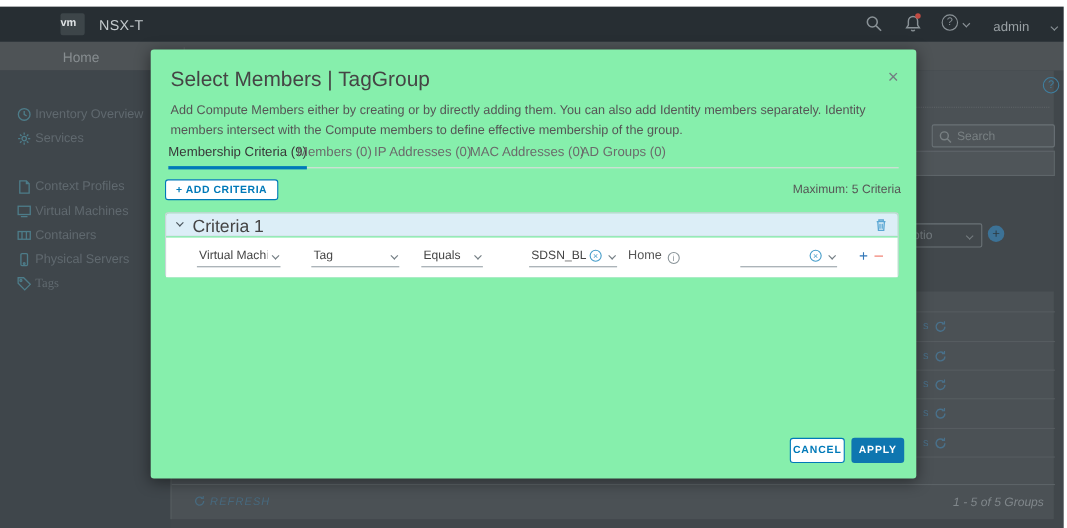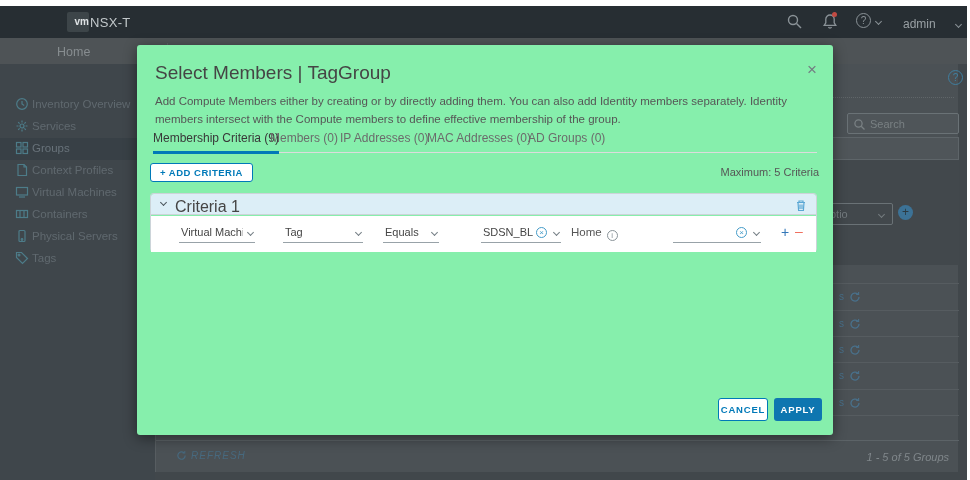--- a/index.html
+++ b/index.html
@@ -6,21 +6,21 @@
   body { font-family:"Liberation Sans", sans-serif; background:#ffffff; }
   .stage { position:relative; width:970px; height:480px; overflow:hidden; background:#41474b; }
 
   
   .edge-top { position:absolute; left:0; top:0; width:970px; height:6px; background:#fff; z-index:60; }
   .edge-right { position:absolute; right:0; top:0; width:3px; height:480px; background:#fff; z-index:60; }
 
   
   .header { position:absolute; left:0; top:6px; width:970px; height:32px; background:#272e33; }
   .vm-logo { position:absolute; left:55px; top:6px; width:22px; height:20px; background:#3d4549; border-radius:2px;
-             color:#dfe3e5; font-size:10px; font-weight:bold; text-align:right; line-height:20px;margin-left:12px; }
+             color:#dfe3e5; font-size:10px; font-weight:bold; text-align:left; line-height:20px; }
   .product { position:absolute; left:90px; top:9px; color:#c2c8cb; font-size:13px; letter-spacing:.3px; }
   .hicon { position:absolute; top:7px; color:#8a9297; }
   .hicon svg { display:block; }
   .bell-dot { position:absolute; left:10px; top:-1px; width:5px; height:5px; border-radius:50%; background:#c24b43; }
   .help-circle { width:15px; height:15px; border:1.5px solid #8a9297; border-radius:50%; color:#8a9297;
                  font-size:10px; text-align:center; line-height:13px; }
   .caret-dn { display:inline-block; width:5px; height:5px; border-right:1px solid #8a9297; border-bottom:1px solid #8a9297; transform:rotate(45deg); }
   .admin-name { position:absolute; left:903px; top:11px; color:#99a0a4; font-size:12px; }
 
   
@@ -150,31 +150,20 @@
     </div>
     <div class="side-item" style="top:52px;">
       <span class="side-ico">
         <svg width="14" height="14" viewBox="0 0 14 14" fill="none" stroke="currentColor" stroke-width="1.2">
             <circle cx="7" cy="7" r="2"></circle>
             <path d="M7 1.5v2M7 10.5v2M1.5 7h2M10.5 7h2M3.2 3.2l1.4 1.4M9.4 9.4l1.4 1.4M10.8 3.2L9.4 4.6M4.6 9.4l-1.4 1.4"></path>
           </svg>
       </span>
       <span class="side-label">Services</span>
     </div>
-    <div class="side-item active" style="top:74px;">
-      <span class="side-ico">
-        <svg width="14" height="14" viewBox="0 0 14 14" fill="none" stroke="currentColor" stroke-width="1.2">
-            <rect x="1.5" y="1.5" width="4.5" height="4.5"></rect>
-            <rect x="8" y="1.5" width="4.5" height="4.5"></rect>
-            <rect x="1.5" y="8" width="4.5" height="4.5"></rect>
-            <rect x="8" y="8" width="4.5" height="4.5"></rect>
-          </svg>
-      </span>
-      <span class="side-label">Groups</span>
-    </div>
     <div class="side-item" style="top:96px;">
       <span class="side-ico">
         <svg width="14" height="14" viewBox="0 0 14 14" fill="none" stroke="currentColor" stroke-width="1.2">
             <path d="M3 1.5h6l2.5 2.5v8.5H3z"></path>
             <path d="M9 1.5V4h2.5"></path>
           </svg>
       </span>
       <span class="side-label">Context Profiles</span>
     </div>
     <div class="side-item" style="top:118px;">
@@ -198,21 +187,21 @@
     </div>
     <div class="side-item" style="top:162px;">
       <span class="side-ico">
         <svg width="14" height="14" viewBox="0 0 14 14" fill="none" stroke="currentColor" stroke-width="1.2">
             <rect x="4" y="1.5" width="6" height="11" rx="1"></rect>
             <circle cx="7" cy="10.5" r=".8"></circle>
           </svg>
       </span>
       <span class="side-label">Physical Servers</span>
     </div>
-    <div class="side-item" style="top:184px;">
+    <div class="side-item" style="top:184px;font-family:Liberation Serif, serif;">
       <span class="side-ico">
         <svg width="14" height="14" viewBox="0 0 14 14" fill="none" stroke="currentColor" stroke-width="1.2">
             <path d="M1.5 6.5v-5h5l6 6-5 5z"></path>
             <circle cx="4" cy="4" r=".9"></circle>
           </svg>
       </span>
       <span class="side-label">Tags</span>
     </div>
   </div>
 

